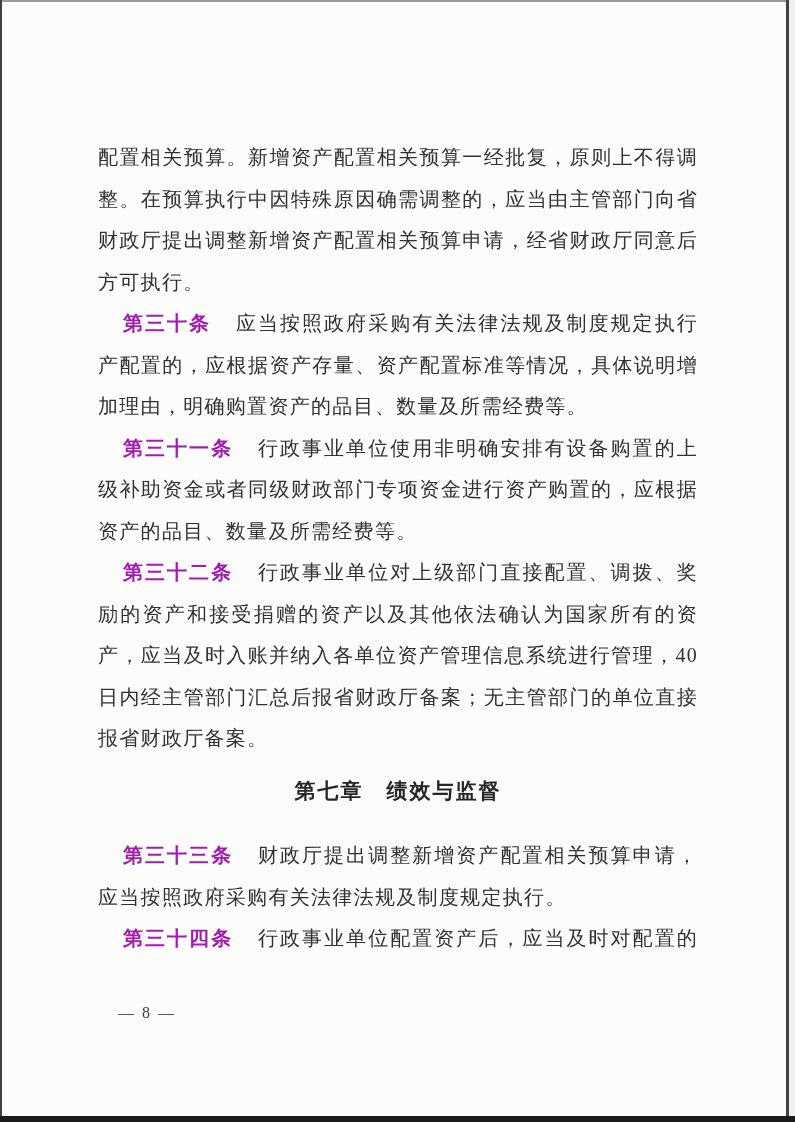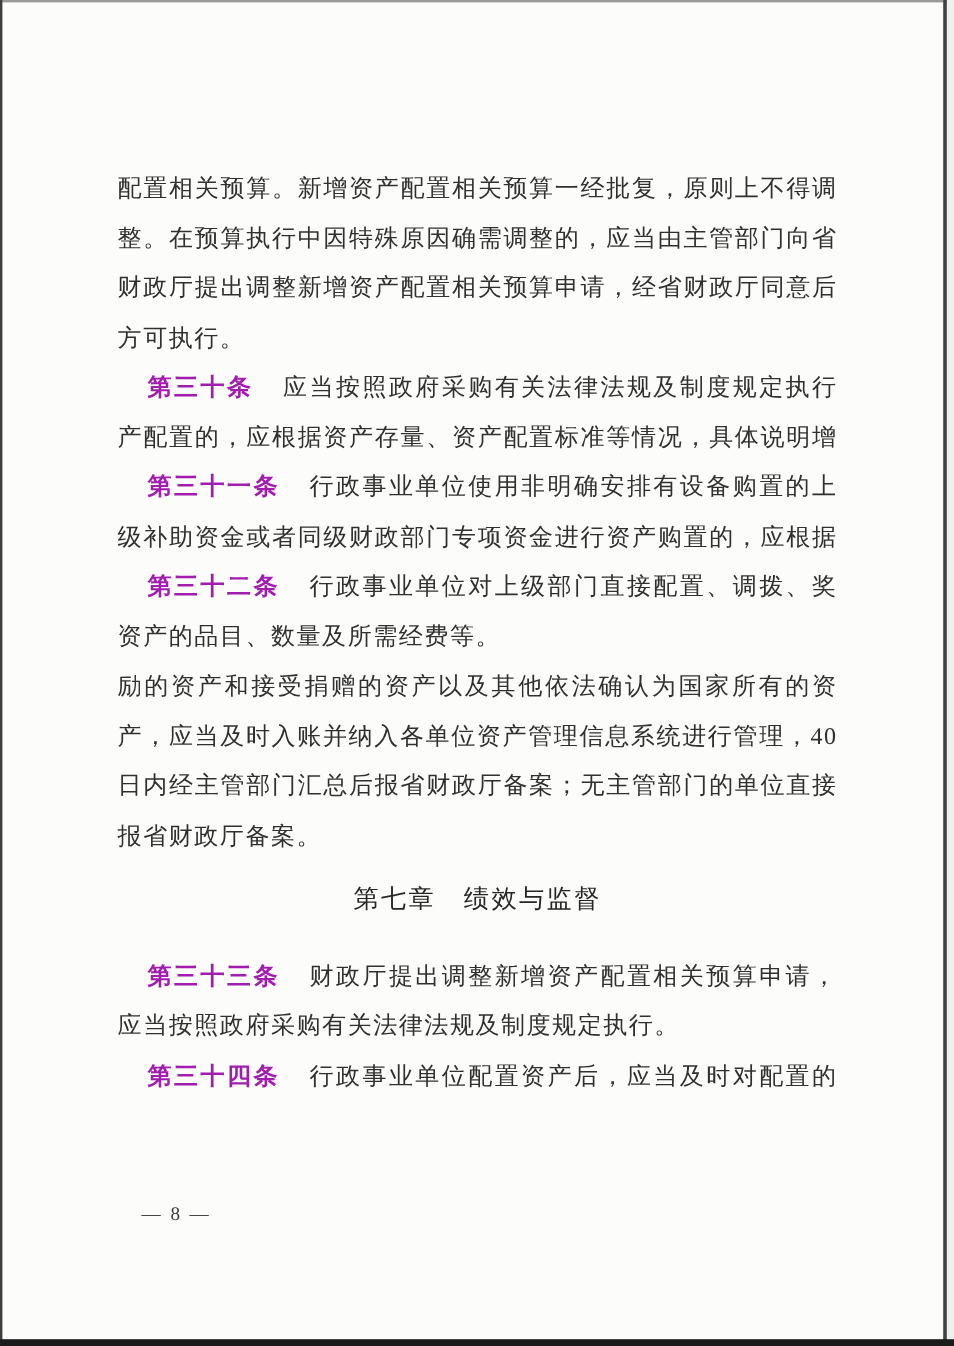--- a/index.html
+++ b/index.html
@@ -37,21 +37,21 @@
   .line.art { padding-left: 25px; }
   .art .art-num { font-weight: bold; color: #a21caf; }
   .sp { display: inline-block; width: 24px; }
   .chapter-heading {
     height: 41.5px;
     line-height: 41.5px;
     margin-top: 11px;
     margin-bottom: 23px;
     text-align: left;
     text-align-last: center;
-    font-weight: normal;
+    font-weight: bold;
     font-size: 21px;
     letter-spacing: 2px;
     color: #262626;
   }
   .page-number {
     position: absolute;
     left: 118px;
     top: 1001px;
     line-height: 24px;
     font-size: 16px;
@@ -68,26 +68,27 @@
   <div class="edge-right-outer"></div>
 
   <div class="text-block">
     <div class="line"><span>配置相关预算。新增资产配置相关预算一经批复，原则上不得调</span></div>
     <div class="line"><span>整。在预算执行中因特殊原因确需调整的，应当由主管部门向省</span></div>
     <div class="line"><span>财政厅提出调整新增资产配置相关预算申请，经省财政厅同意后</span></div>
     <div class="line end"><span>方可执行。</span></div>
 
     <div class="line art"><span class="art-num">第三十条</span><span class="sp"></span><span>应当按照政府采购有关法律法规及制度规定执行</span></div>
     <div class="line"><span>产配置的，应根据资产存量、资产配置标准等情况，具体说明增</span></div>
+    <div class="line end"><span>加理由，明确购置资产的品目、数量及所需经费等。</span></div>
 
     <div class="line art"><span class="art-num">第三十一条</span><span class="sp"></span><span>行政事业单位使用非明确安排有设备购置的上</span></div>
     <div class="line"><span>级补助资金或者同级财政部门专项资金进行资产购置的，应根据</span></div>
+    <div class="line end"><span>资产的品目、数量及所需经费等。</span></div>
+
     <div class="line art"><span class="art-num">第三十二条</span><span class="sp"></span><span>行政事业单位对上级部门直接配置、调拨、奖</span></div>
-
-    <div class="line end"><span>资产的品目、数量及所需经费等。</span></div>
     <div class="line"><span>励的资产和接受捐赠的资产以及其他依法确认为国家所有的资</span></div>
     <div class="line"><span>产，应当及时入账并纳入各单位资产管理信息系统进行管理，40</span></div>
     <div class="line"><span>日内经主管部门汇总后报省财政厅备案；无主管部门的单位直接</span></div>
     <div class="line end"><span>报省财政厅备案。</span></div>
 
     <div class="chapter-heading">第七章　绩效与监督</div>
 
     <div class="line art"><span class="art-num">第三十三条</span><span class="sp"></span><span>财政厅提出调整新增资产配置相关预算申请，</span></div>
     <div class="line end"><span>应当按照政府采购有关法律法规及制度规定执行。</span></div>
 

